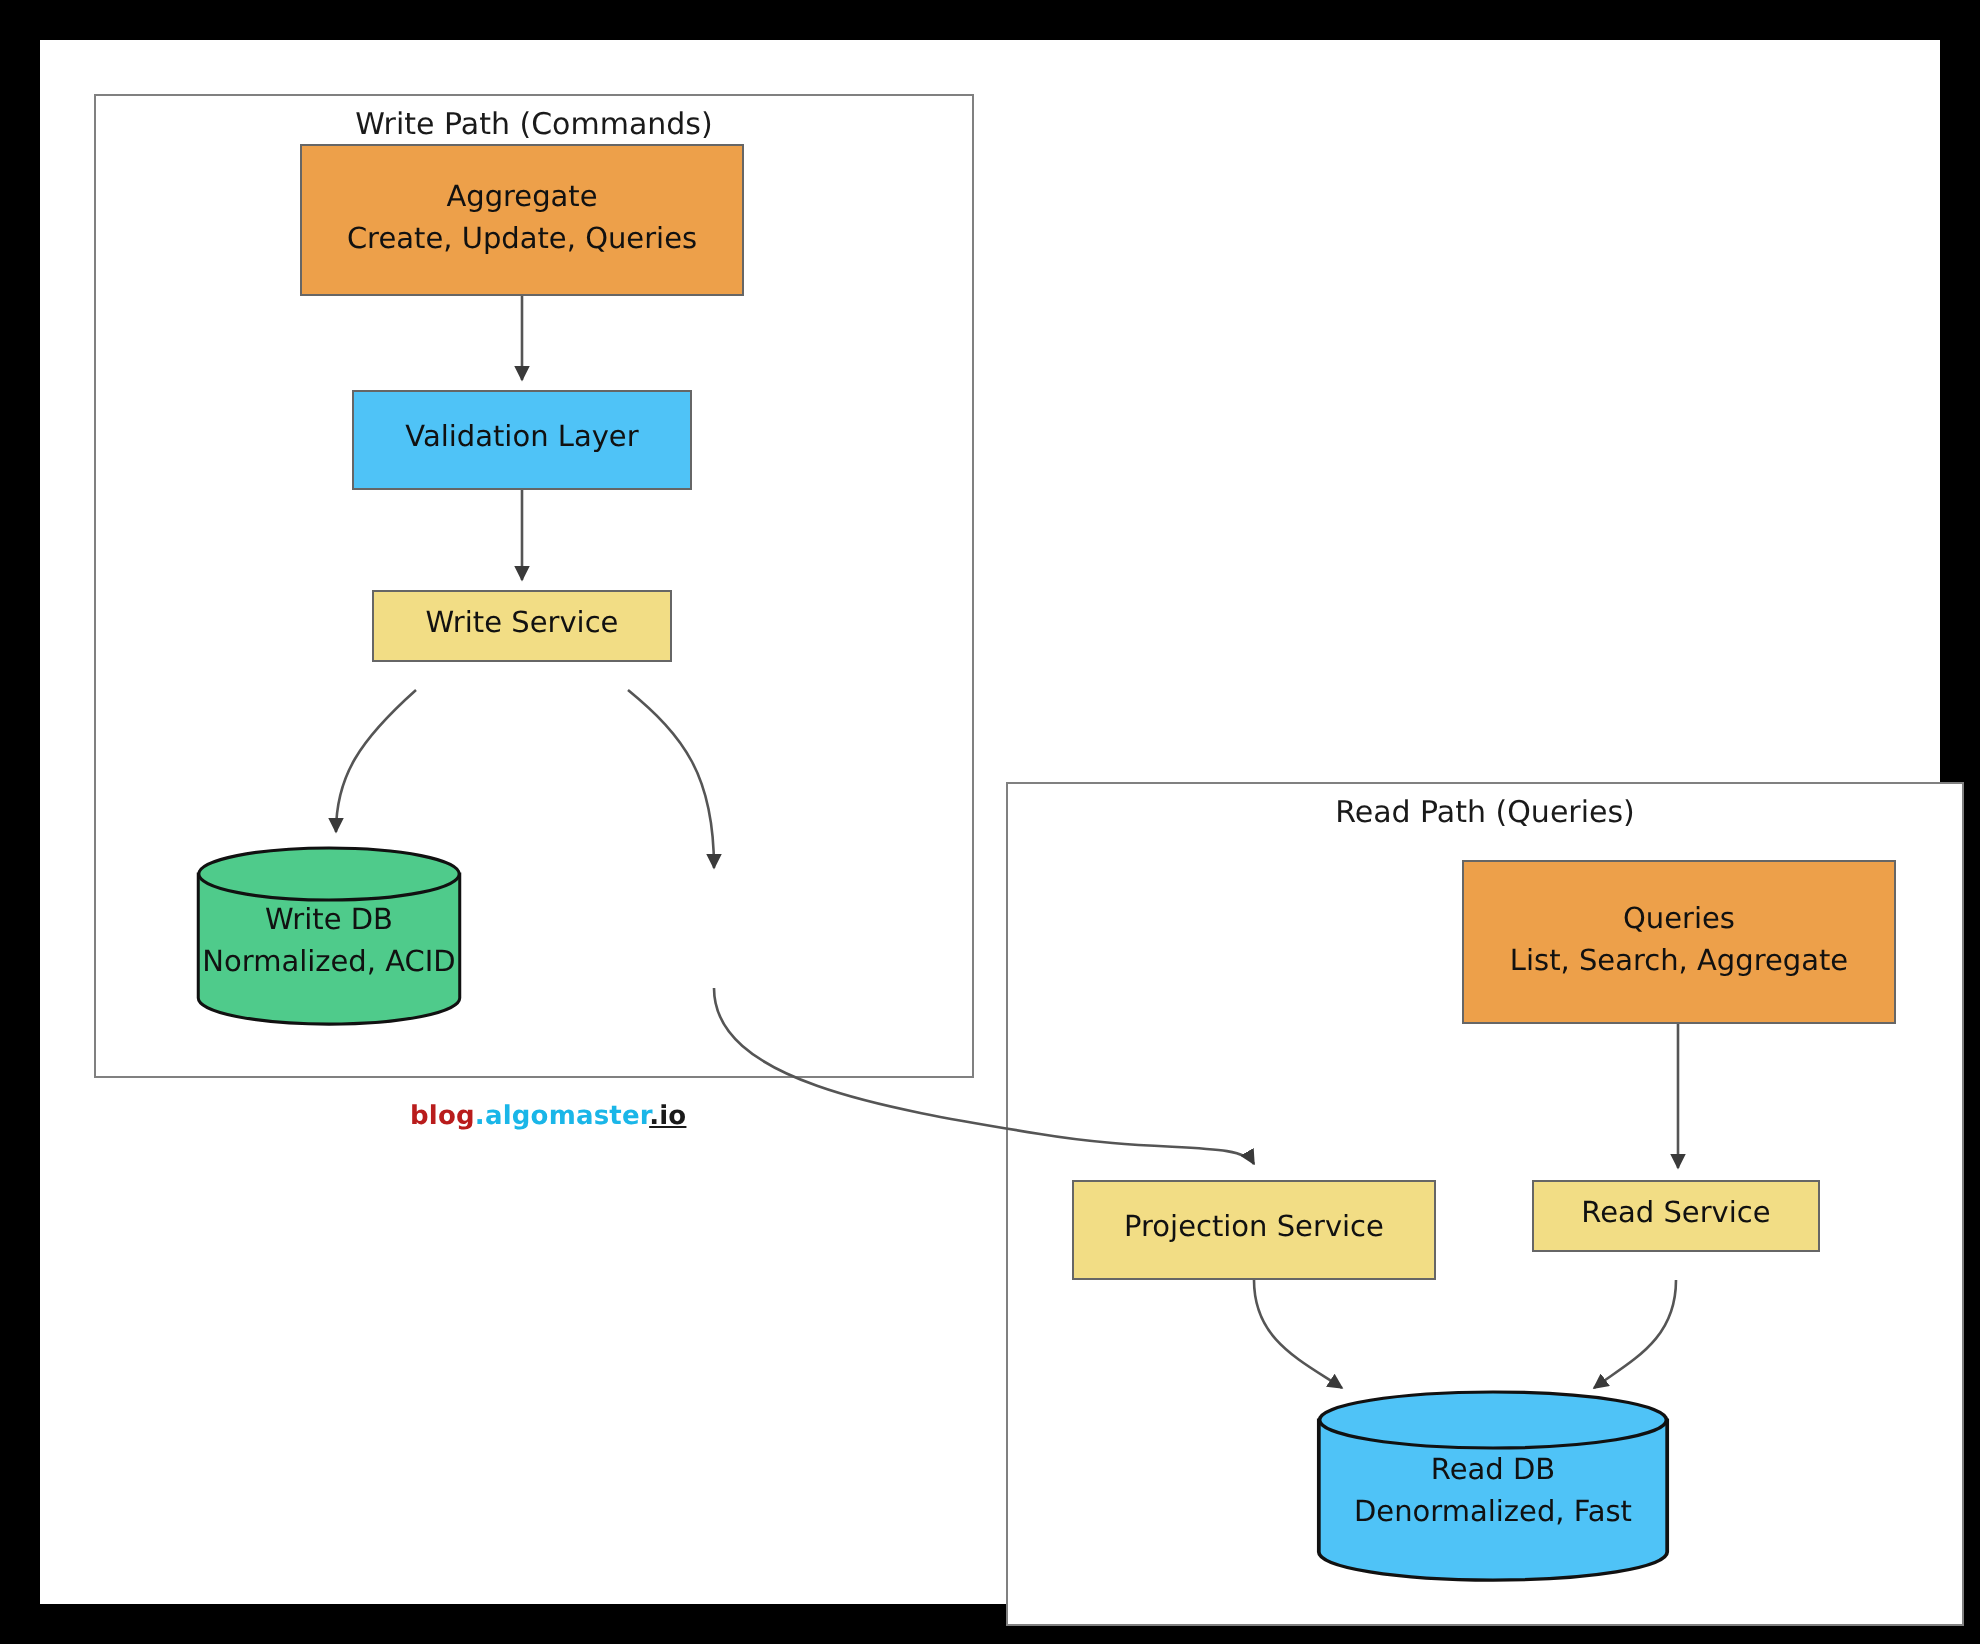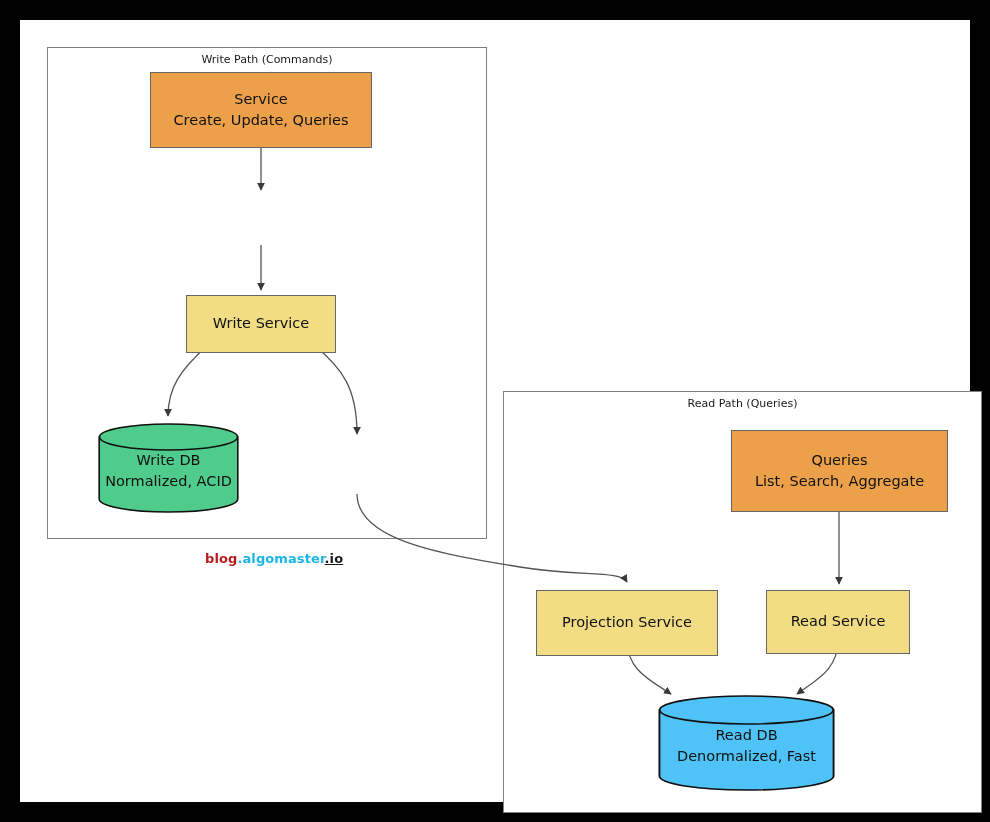--- a/index.html
+++ b/index.html
@@ -47,21 +47,21 @@
     background: #ffffff;
     border: 1.6px solid #808080;
     box-sizing: border-box;
   }
   .panel-title {
     position: absolute;
     top: 5px;
     left: 0;
     width: 100%;
     text-align: center;
-    font-size: 11px;
+    font-size: 15px;
     color: #1a1a1a;
     white-space: nowrap;
   }
 
   #panel-write  { left: 27px;  top: 27px;  width: 440px; height: 492px; }
   #panel-read   { left: 483px; top: 371px; width: 479px; height: 422px; padding-left: 24px; }
 
   
   .node {
     position: absolute;
@@ -104,27 +104,27 @@
     left: 0;
     width: 100%;
     top: 50%;
     transform: translateY(-42%);
     text-align: center;
   }
 
   
   #node-commands    { left: 130px; top: 52px;  width: 222px; height: 76px; }
   #node-validation  { left: 156px; top: 175px; width: 170px; height: 50px; }
-  #node-write-svc   { left: 166px; top: 275px; width: 150px; height: 58px; justify-content: center; }
+  #node-write-svc   { left: 166px; top: 275px; width: 150px; height: 36px; justify-content: center; }
   #node-event       { left: 261px; top: 420px; width: 153px; height: 54px; }
   #node-queries     { left: 711px; top: 410px; width: 217px; height: 82px; }
-  #node-projection  { left: 516px; top: 570px; width: 182px; height: 66px; }
-  #node-read-svc    { left: 746px; top: 570px; width: 144px; height: 64px; }
-
-  #cyl-write-db     { left: 78px;  top: 403px; width: 141px; height: 90px; }
+  #node-projection  { left: 516px; top: 570px; width: 182px; height: 50px; }
+  #node-read-svc    { left: 746px; top: 570px; width: 144px; height: 36px; }
+
+  #cyl-write-db     { left: 78px;  top: 403px; width: 113px; height: 90px; padding-left: 20px; }
   #cyl-read-db      { left: 638px; top: 675px; width: 177px; height: 96px; }
 
   
   #watermark {
     position: absolute;
     left: 185px;
     top: 531px;
     font-size: 13px;
     font-weight: bold;
     letter-spacing: 0.1px;
@@ -167,24 +167,27 @@
       <path d="M 337 474 C 337 520, 420 534, 500 547 C 560 557, 600 550, 607 562" stroke="#555" stroke-width="1.3" fill="none" marker-end="url(#arrow)"></path>
 
       <path d="M 819 492 L 819 564" stroke="#555" stroke-width="1.3" fill="none" marker-end="url(#arrow)"></path>
 
       <path d="M 607 620 C 607 650, 630 660, 651 674" stroke="#555" stroke-width="1.3" fill="none" marker-end="url(#arrow)"></path>
 
       <path d="M 818 620 C 818 650, 796 660, 777 674" stroke="#555" stroke-width="1.3" fill="none" marker-end="url(#arrow)"></path>
     </svg>
 
     <div class="node fill-orange" id="node-commands">
-      <span class="l1">Service</span>
+      <span class="l1">Aggregate</span>
       <span class="l2">Create, Update, Queries</span>
     </div>
 
+    <div class="node fill-blue" id="node-validation">
+      <span class="l1">Validation Layer</span>
+    </div>
 
     <div class="node fill-yellow" id="node-write-svc">
       <span class="l1">Write Service</span>
     </div>
 
     <div class="cylinder" id="cyl-write-db">
       <svg class="cyl-svg" viewBox="0 0 141 90" preserveAspectRatio="none">
         <path d="M 1.2 14 L 1.2 76 A 69 13 0 0 0 139.8 76 L 139.8 14 Z" fill="#4fcb8b" stroke="#111" stroke-width="1.6"></path>
         <ellipse cx="70.5" cy="14" rx="69" ry="13" fill="#4fcb8b" stroke="#111" stroke-width="1.6"></ellipse>
       </svg>

